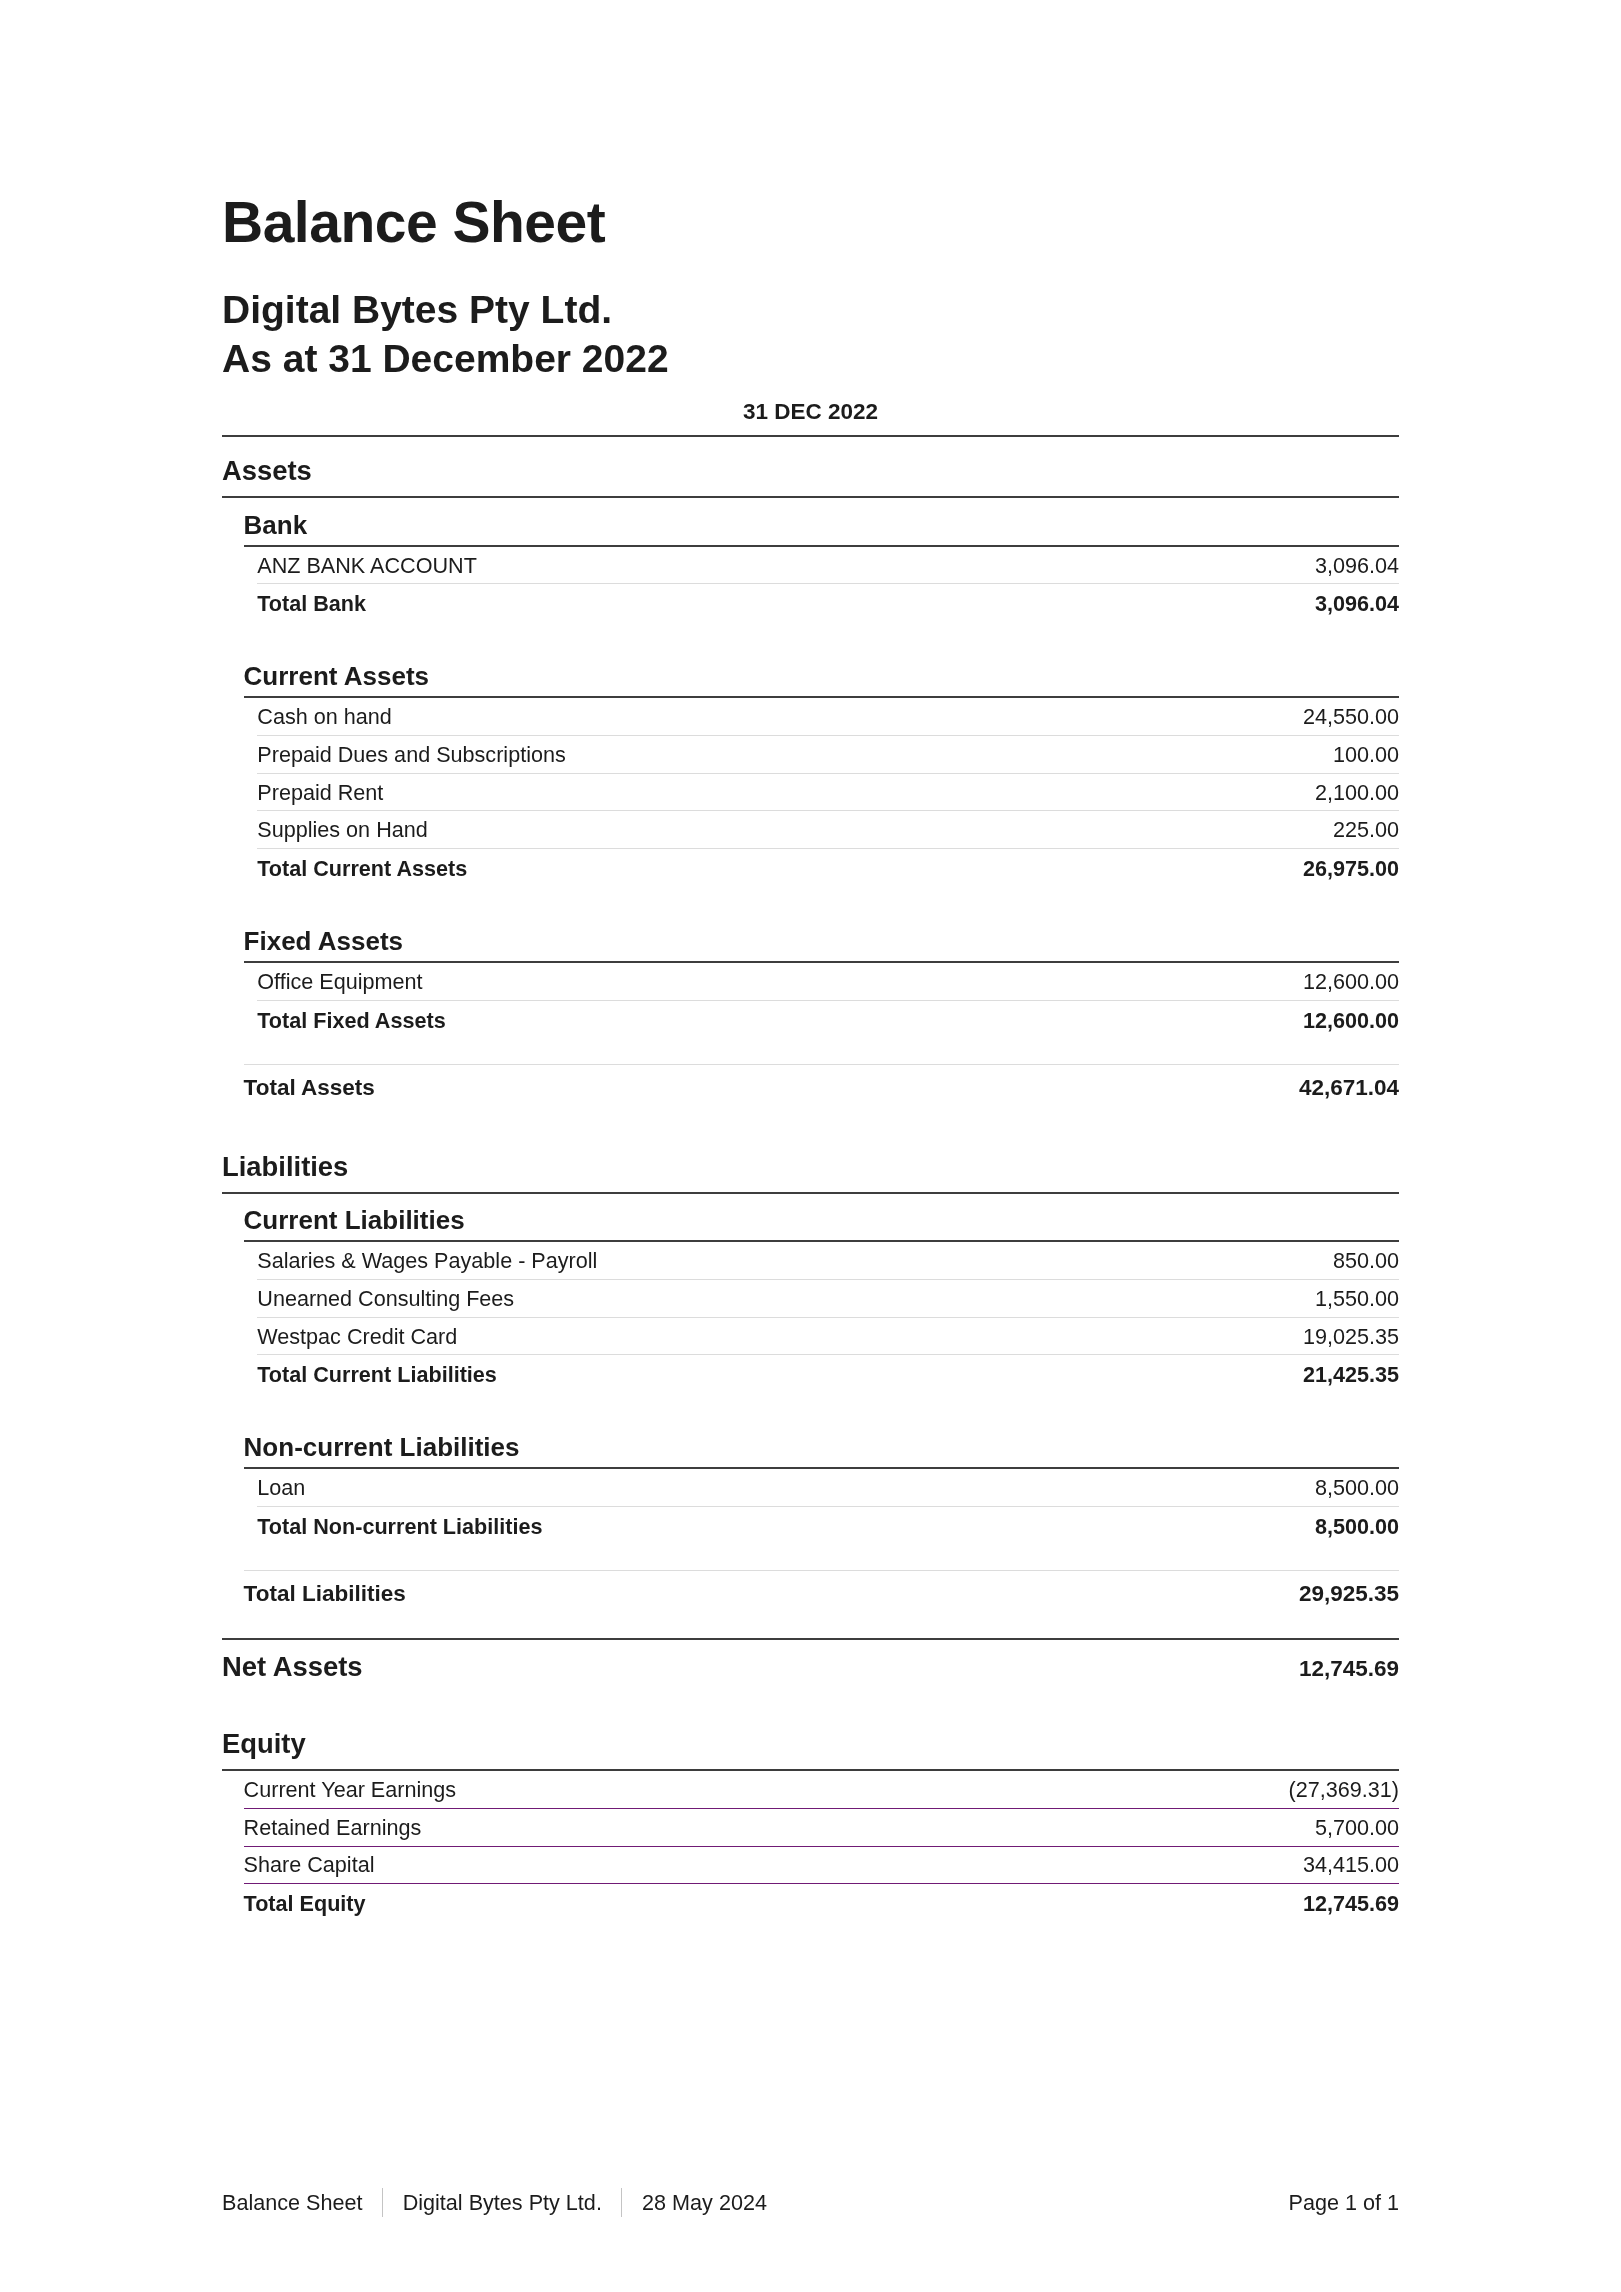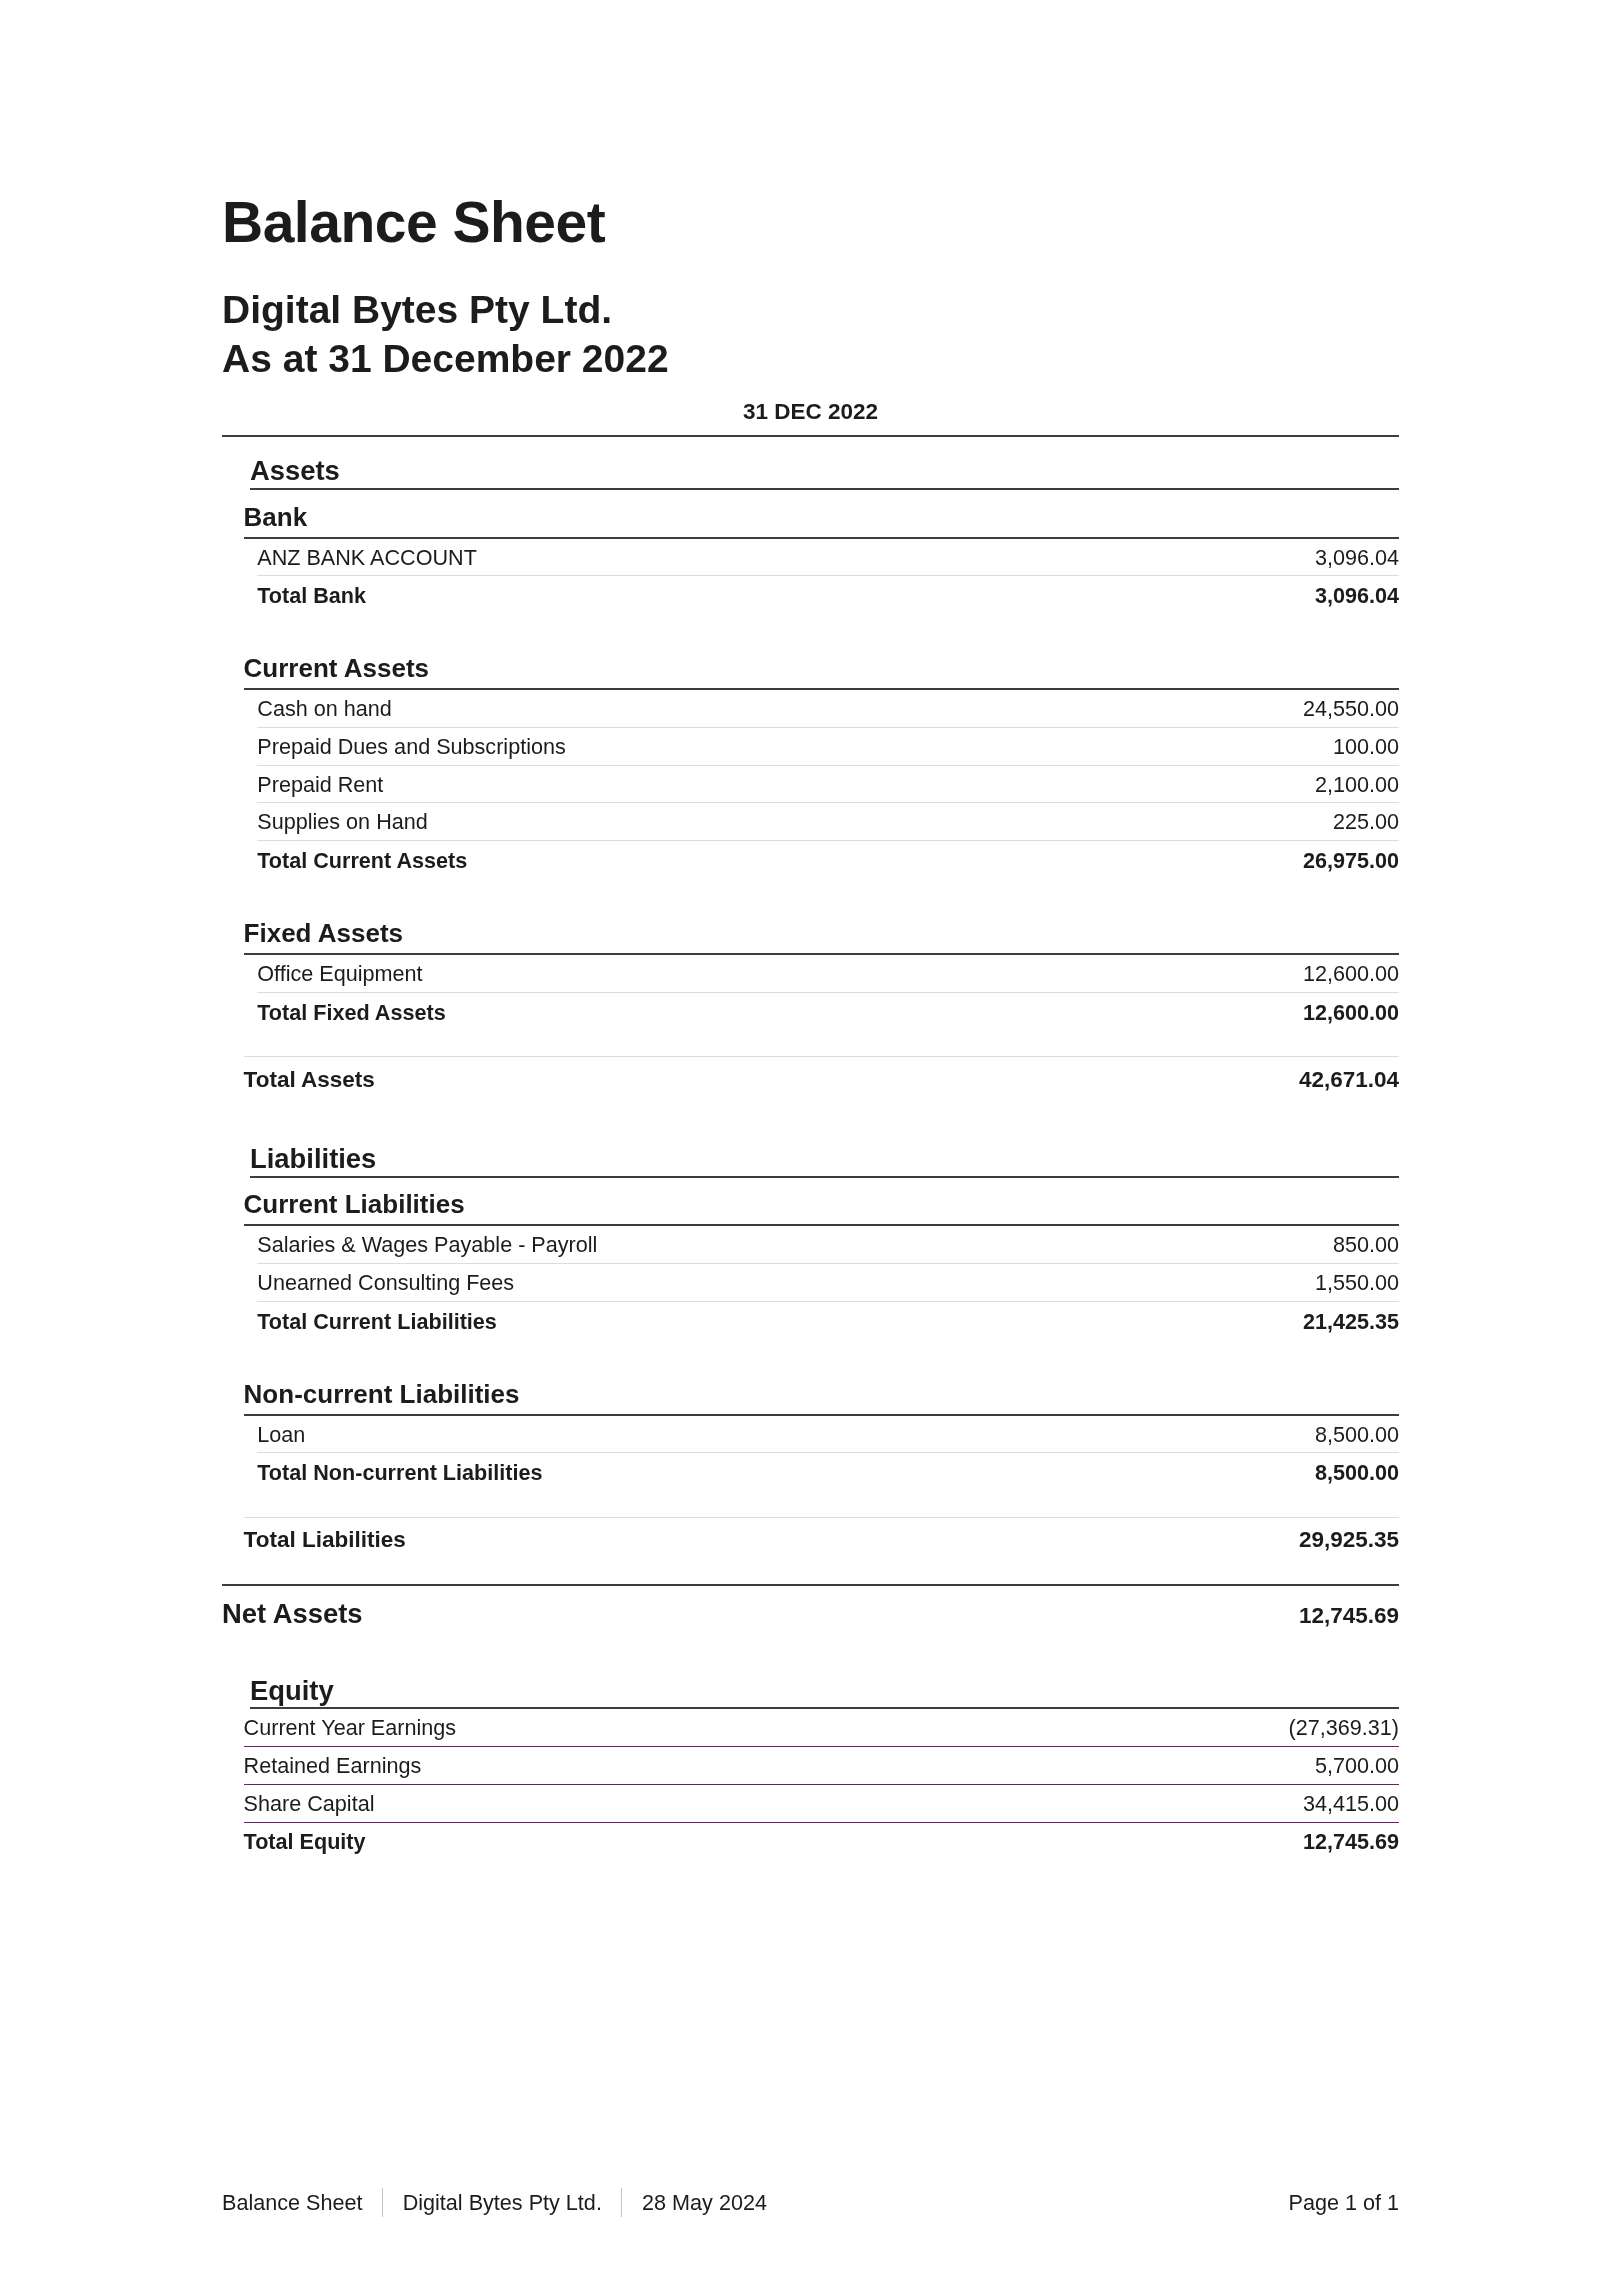--- a/index.html
+++ b/index.html
@@ -49,23 +49,22 @@
     padding-bottom: 9px;
     border-bottom: 2px solid #3d3d3d;
   }
 
   
   .sec-heading {
     margin-top: 17.6px;
     font-size: 27.4px;
     font-weight: bold;
     line-height: 1.2;
-    padding-bottom: 0;
+    padding-bottom: 8px;
     border-bottom: 2px solid #3d3d3d;
-    margin-left: 28px;
   }
   .subsection { margin-left: 21.6px; }
   .sub-heading {
     margin-top: 11.8px;
     font-size: 26px;
     font-weight: bold;
     line-height: 1.2;
     padding-bottom: 3.9px;
     border-bottom: 2px solid #3d3d3d;
   }
@@ -210,20 +209,24 @@
 
       <div class="subsection">
         <div class="sub-heading">Current Liabilities</div>
         <div class="row acct">
           <span>Salaries &amp; Wages Payable - Payroll</span>
           <span>850.00</span>
         </div>
         <div class="row acct">
           <span>Unearned Consulting Fees</span>
           <span>1,550.00</span>
+        </div>
+        <div class="row acct">
+          <span>Westpac Credit Card</span>
+          <span>19,025.35</span>
         </div>
         <div class="row total">
           <span>Total Current Liabilities</span>
           <span>21,425.35</span>
         </div>
       </div>
 
       <div class="gap"></div>
 
       <div class="subsection">

